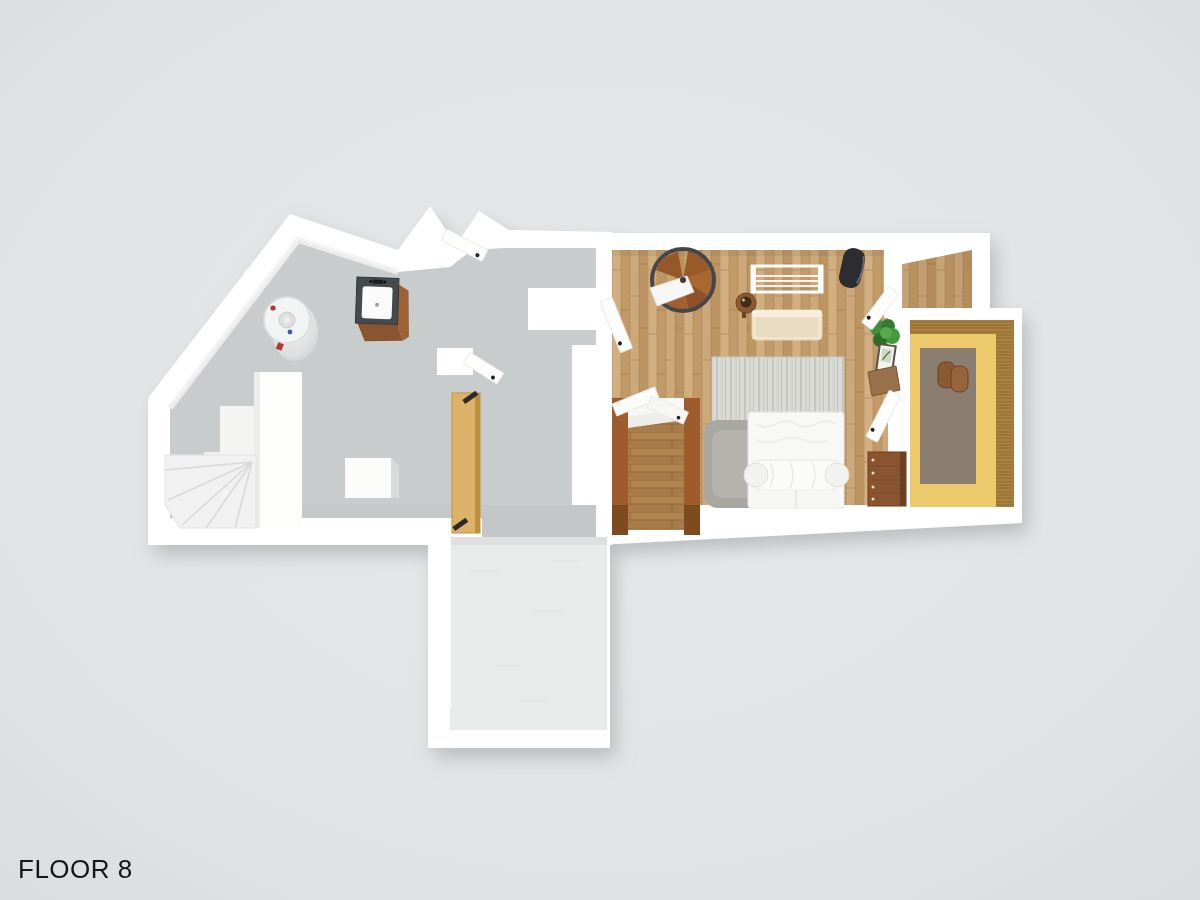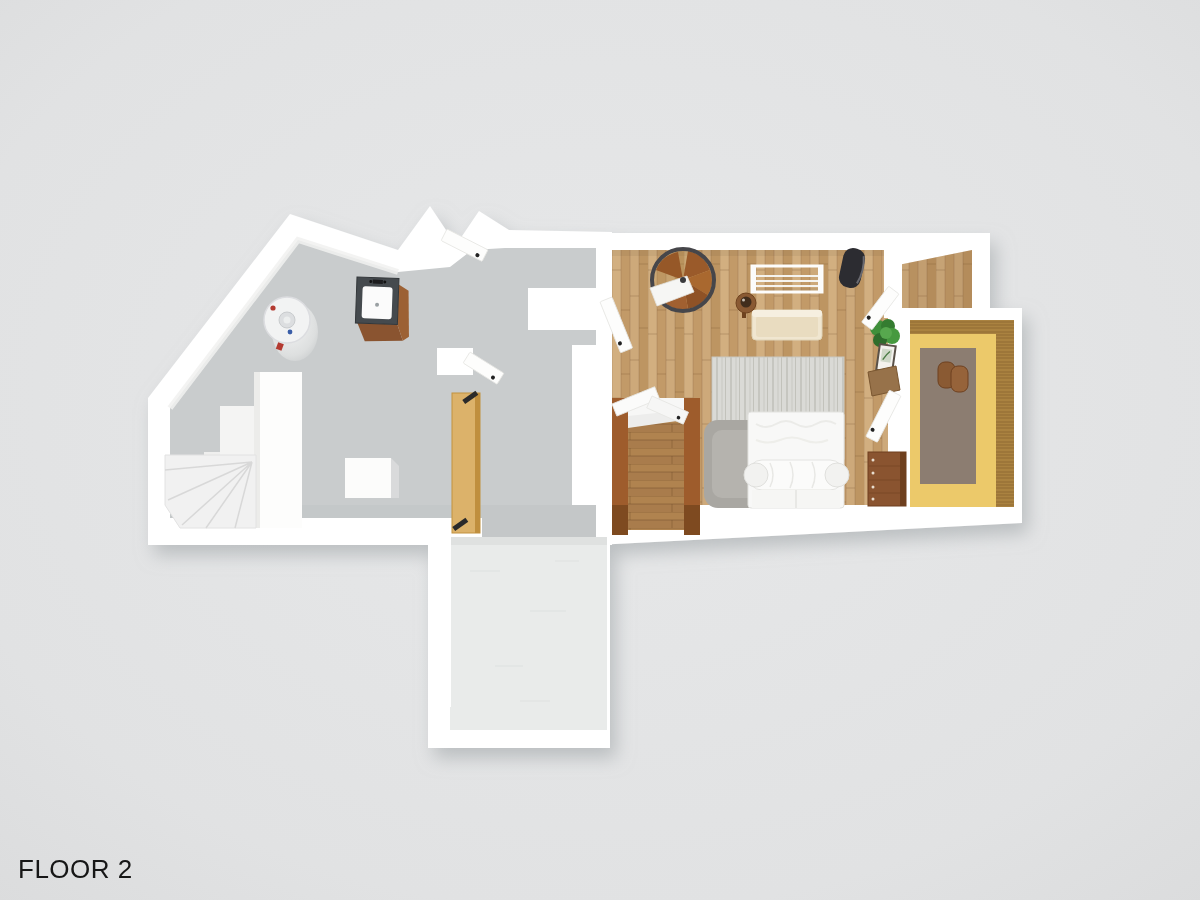--- a/index.html
+++ b/index.html
@@ -283,13 +283,13 @@
       <rect width="45" height="13" rx="1" fill="#fdfdfc" stroke="#e6e6e3" stroke-width="0.8"></rect>
       <circle cx="37" cy="10" r="2" fill="#222222"></circle>
     </g>
     <g transform="translate(901,396) rotate(117)">
       <rect width="52" height="13" rx="1" fill="#fdfdfc" stroke="#e6e6e3" stroke-width="0.8"></rect>
       <circle cx="43" cy="10" r="2" fill="#222222"></circle>
     </g>
   </g>
 </svg>
 
-<div id="floor-label">FLOOR 2</div>
+<div id="floor-label">FLOOR 8</div>
 
 </body></html>

